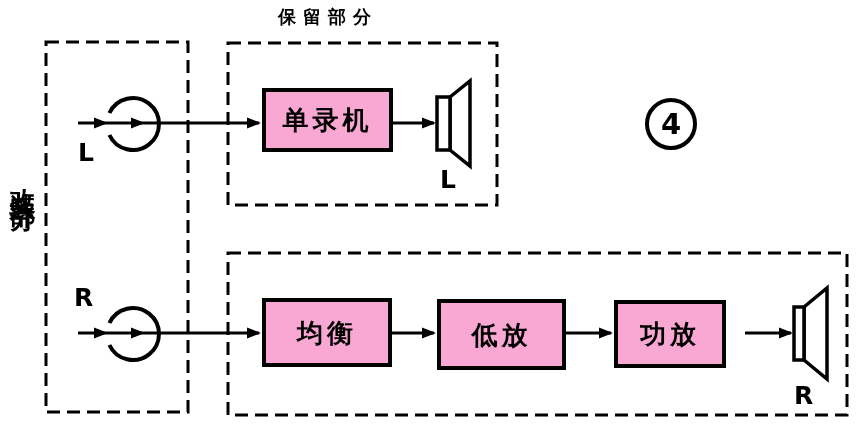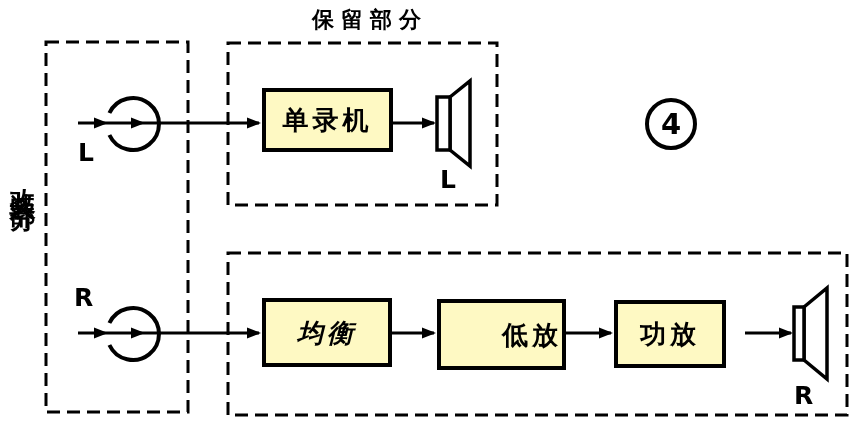--- a/index.html
+++ b/index.html
@@ -2,26 +2,26 @@
 <html><head>
 <meta charset="utf-8">
 <style>
   html,body{margin:0;padding:0;background:#fff;}
   .canvas{
     position:relative;width:864px;height:428px;background:#fff;
     font-family:"DejaVu Sans",sans-serif;color:#000;overflow:hidden;
   }
   .layer{position:absolute;left:0;top:0;}
   .block{
-    position:absolute;box-sizing:border-box;border:4px solid #000;background:#fef9c3;
+    position:absolute;box-sizing:border-box;border:4px solid #000;background:#f9a8d4;
     display:flex;align-items:center;justify-content:center;
     font-weight:bold;font-size:26px;letter-spacing:4px;line-height:1;
   }
   .lbl{position:absolute;font-weight:bold;white-space:nowrap;}
-  .lbl-title{font-size:22px;letter-spacing:7px;text-align:right;}
+  .lbl-title{font-size:18px;letter-spacing:7px;text-align:left;}
   .lbl-vert{
     writing-mode:vertical-rl;text-orientation:upright;
     font-size:26px;letter-spacing:6px;
   }
   .lbl-chan{font-size:25px;}
   .fig-num{
     position:absolute;width:48px;height:48px;line-height:48px;
     text-align:center;font-size:29px;font-weight:bold;
   }
 </style>
@@ -68,24 +68,24 @@
       <polygon points="804,307 827,288 827,379 804,360" fill="#fff" stroke="#000" stroke-width="3.5"></polygon>
       <rect x="794" y="307" width="10" height="53" fill="#fff" stroke="#000" stroke-width="3.5"></rect>
     </g>
 
     <circle cx="671" cy="124" r="24" fill="none" stroke="#000" stroke-width="4"></circle>
   </svg>
 
   <div class="block" style="left:262px;top:88px;width:131px;height:64px;">
     <span>单录机</span>
   </div>
-  <div class="block" style="left:262px;top:298px;width:130px;height:69px;font-style:italic;">
+  <div class="block" style="left:262px;top:298px;width:130px;height:69px;">
     <span>均衡</span>
   </div>
-  <div class="block" style="left:437px;top:299px;width:129px;height:71px;justify-content:flex-end;">
+  <div class="block" style="left:437px;top:299px;width:129px;height:71px;">
     <span>低放</span>
   </div>
   <div class="block" style="left:614px;top:300px;width:112px;height:68px;">
     <span>功放</span>
   </div>
 
   <div class="lbl lbl-title" style="left:278px;top:5px;width:150px;">保留部分</div>
   <div class="lbl lbl-vert" style="left:6px;top:167px;">改装部分</div>
 
   <div class="lbl lbl-chan" style="left:78px;top:138px;">L</div>

